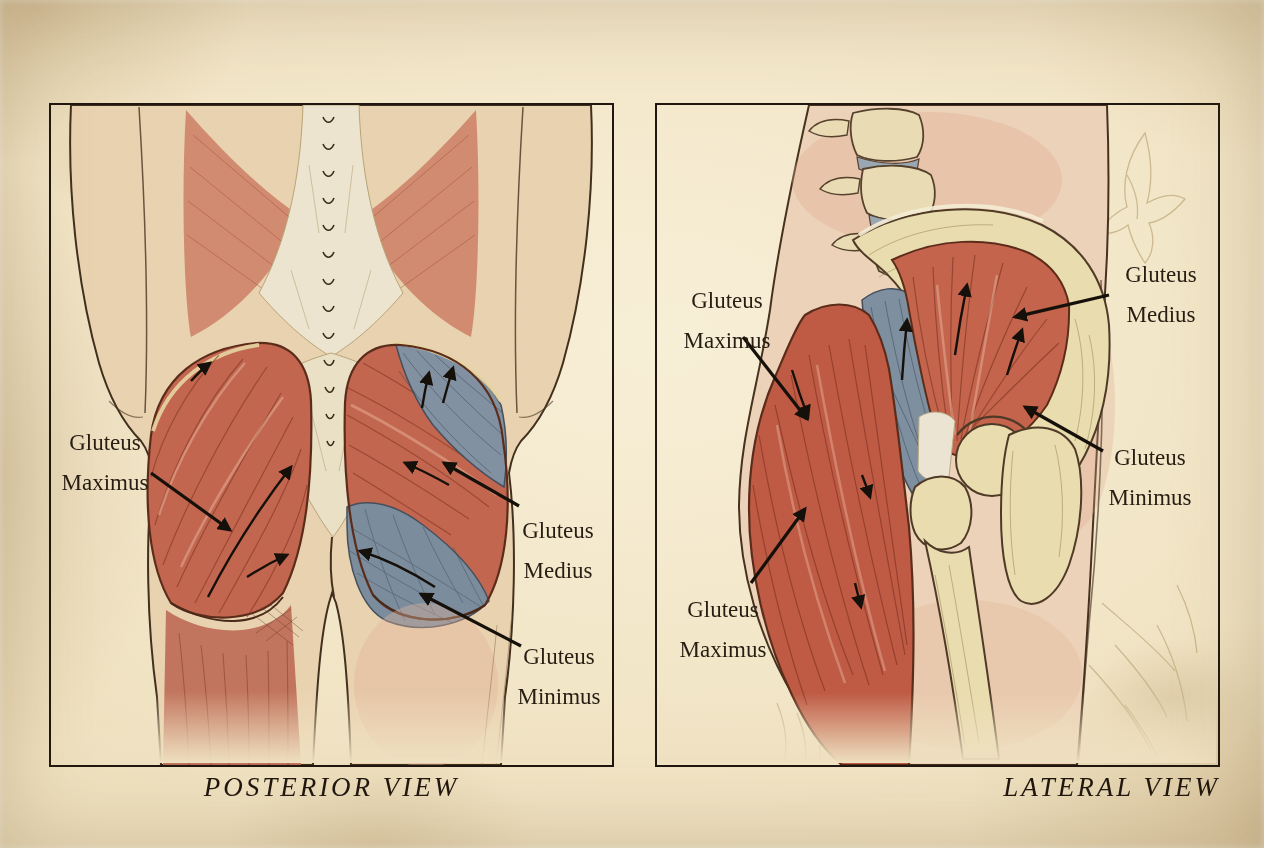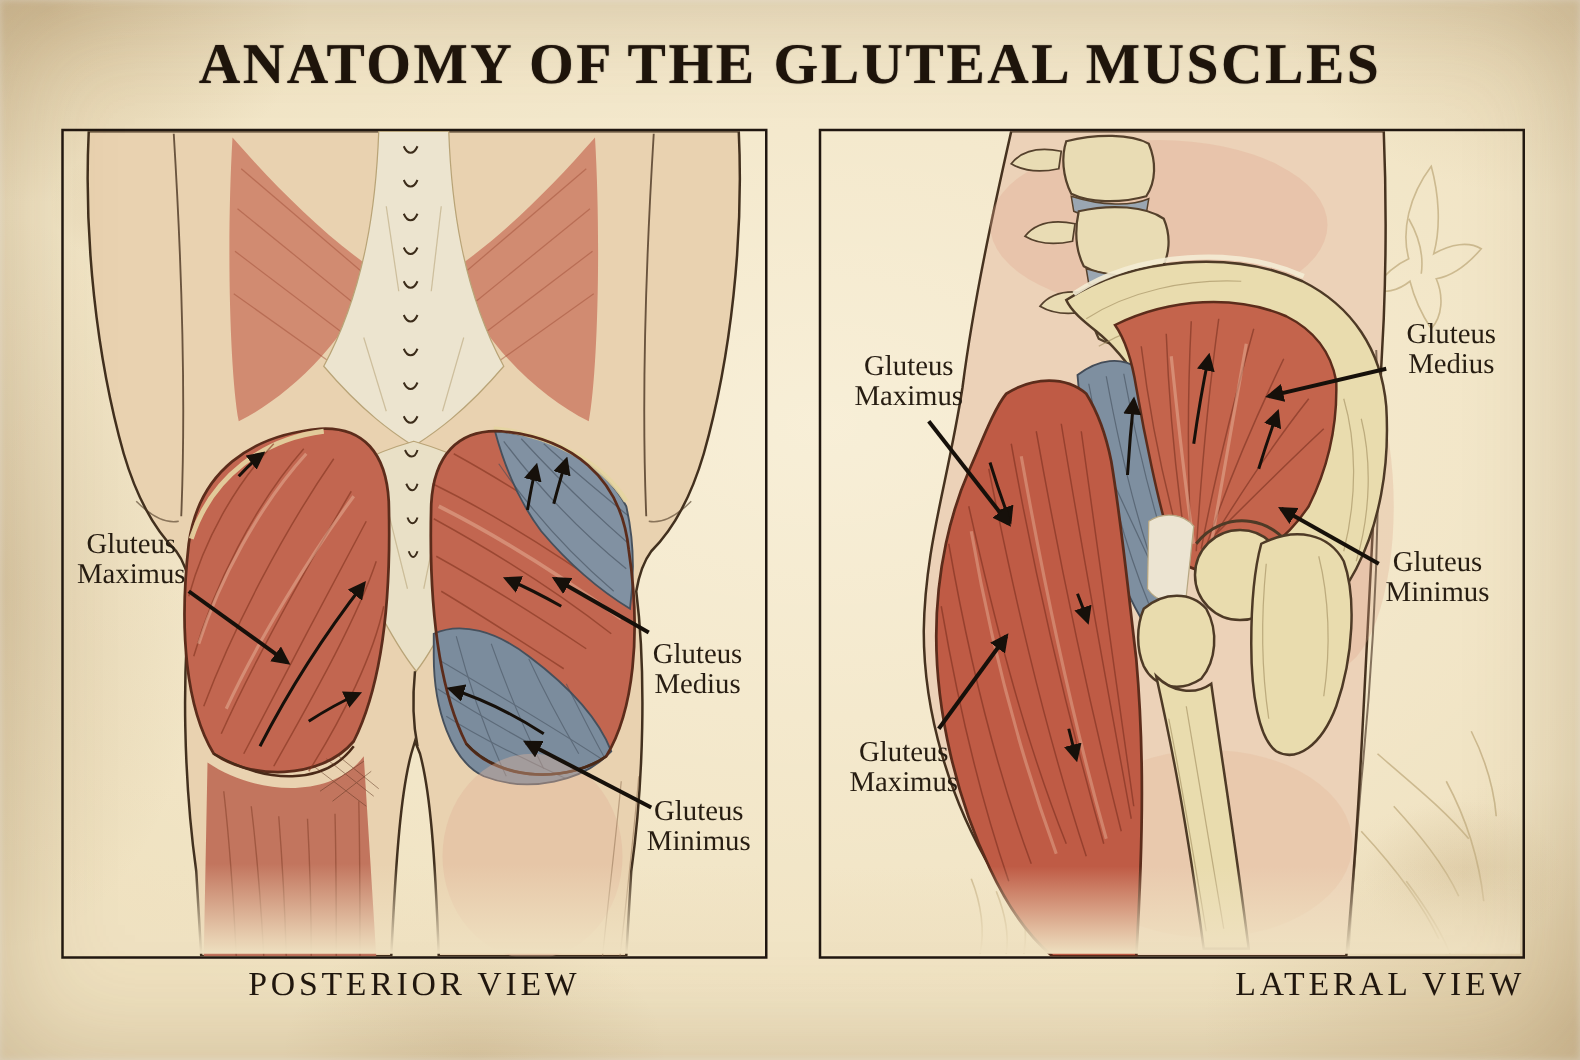--- a/index.html
+++ b/index.html
@@ -28,38 +28,37 @@
     text-shadow:0 0 1px rgba(28,19,11,.6);
   }
   figure{margin:0;}
   .frame{
     position:absolute;width:561px;height:660px;border:2px solid #201710;box-sizing:content-box;
   }
   .frame.posterior{left:49px;top:103px;}
   .frame.lateral{left:655px;top:103px;}
   .frame svg{position:absolute;left:0;top:0;}
   .anatomy-label{
-    position:absolute;font-size:23px;line-height:24px;text-align:center;
+    position:absolute;font-size:23px;line-height:40px;text-align:center;
     white-space:pre-line;color:#271d12;
   }
   .caption{
     position:absolute;width:565px;top:772px;text-align:center;
-    font-size:27px;letter-spacing:3px;color:#1f160e;
+    font-size:27px;letter-spacing:3px;color:#1f160e;font-style:italic;
   }
   .caption.posterior{left:49px;}
   .caption.lateral{left:655px;text-align:right;}
 </style>
 </head>
 <body>
 
 <div class="page">
   <div class="stain s1"></div>
   <div class="stain s2"></div>
 
-  <h1 class="page-title">ANATOMY OF THE GLUTEAL MUSCLES</h1>
 
   <figure class="panel">
     <div class="frame posterior">
       <svg width="561" height="660" viewBox="0 0 561 660">
         <defs>
           <linearGradient id="pFade" x1="0" y1="0" x2="0" y2="1">
             <stop offset="0" stop-color="#efe1c1" stop-opacity="0"></stop>
             <stop offset="1" stop-color="#efe1c1" stop-opacity="1"></stop>
           </linearGradient>
           <marker id="pA" viewBox="0 0 10 10" refX="8" refY="5" markerWidth="6" markerHeight="6" orient="auto-start-reverse">

